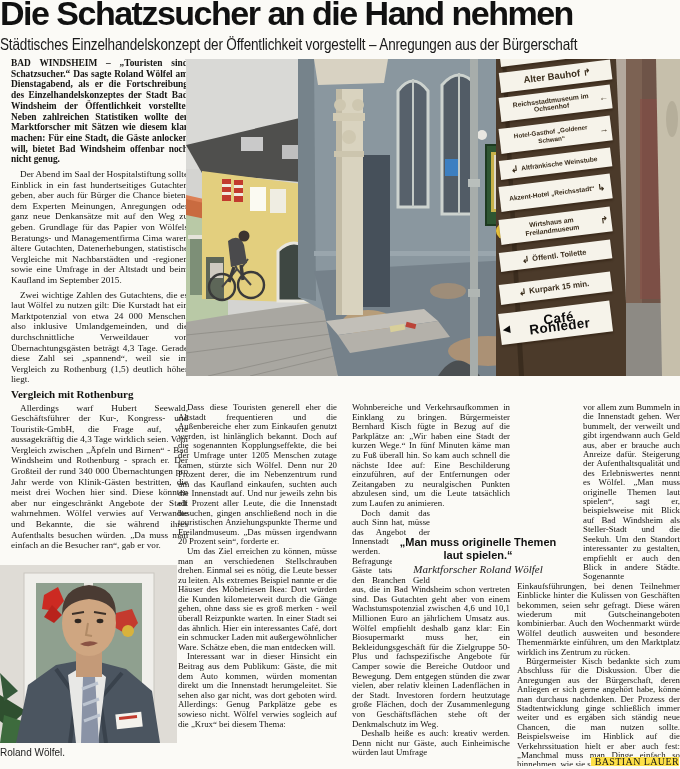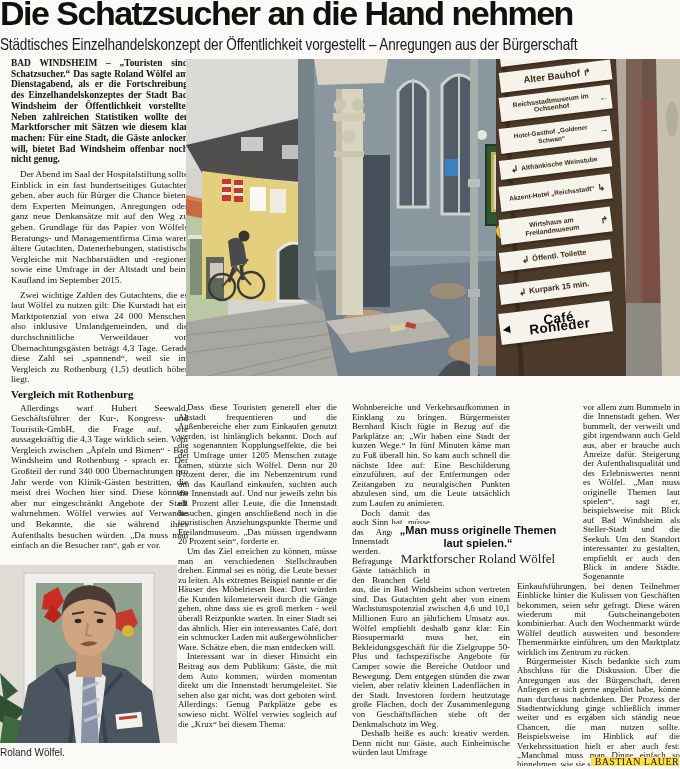--- a/index.html
+++ b/index.html
@@ -47,24 +47,24 @@
   .s7 { top:161px; height:25px; font-size:6.8px; }
   .s8 { top:194px; height:19px; font-size:7.5px; }
   .s9 { top:226px; height:20px; font-size:8px; }
   .s10 { top:255px; height:31px; font-size:13.5px; color:#0c0c0c; letter-spacing:0.3px; }
 
   .portrait { position:absolute; left:0; top:565px; width:177px; height:178px;
     overflow:hidden; background:#e6e3dd; }
   .portrait-caption { position:absolute; left:0; top:747px; font-family:"Liberation Sans",sans-serif;
     font-size:10px; color:#222; }
 
-  .pullquote { position:absolute; left:392px; top:524px; width:172px; text-align:center; background:#fbfaf6; }
+  .pullquote { position:absolute; left:392px; top:536px; width:172px; text-align:center; background:#fbfaf6; }
   .pullquote .q { font-family:"Liberation Sans",sans-serif; font-weight:bold;
     font-size:11px; line-height:12.5px; color:#111; }
-  .pullquote .attr { font-size:13px; margin-top:2px; color:#222; }
+  .pullquote .attr { font-style:italic; font-size:11px; margin-top:2px; color:#222; }
 
   .pq-spacer-r { float:right; width:76px; height:70px; margin:0 0 2px 4px; }
   .pq-spacer-l { float:left; width:62px; height:70px; margin:108px 4px 0 0; }
 
   .author { position:absolute; right:1px; bottom:0; font-size:10px; letter-spacing:0.4px;
     background:#fde047; padding-left:4px; }
   #col4 { position:absolute; }
 </style>
 </head>
 <body>

